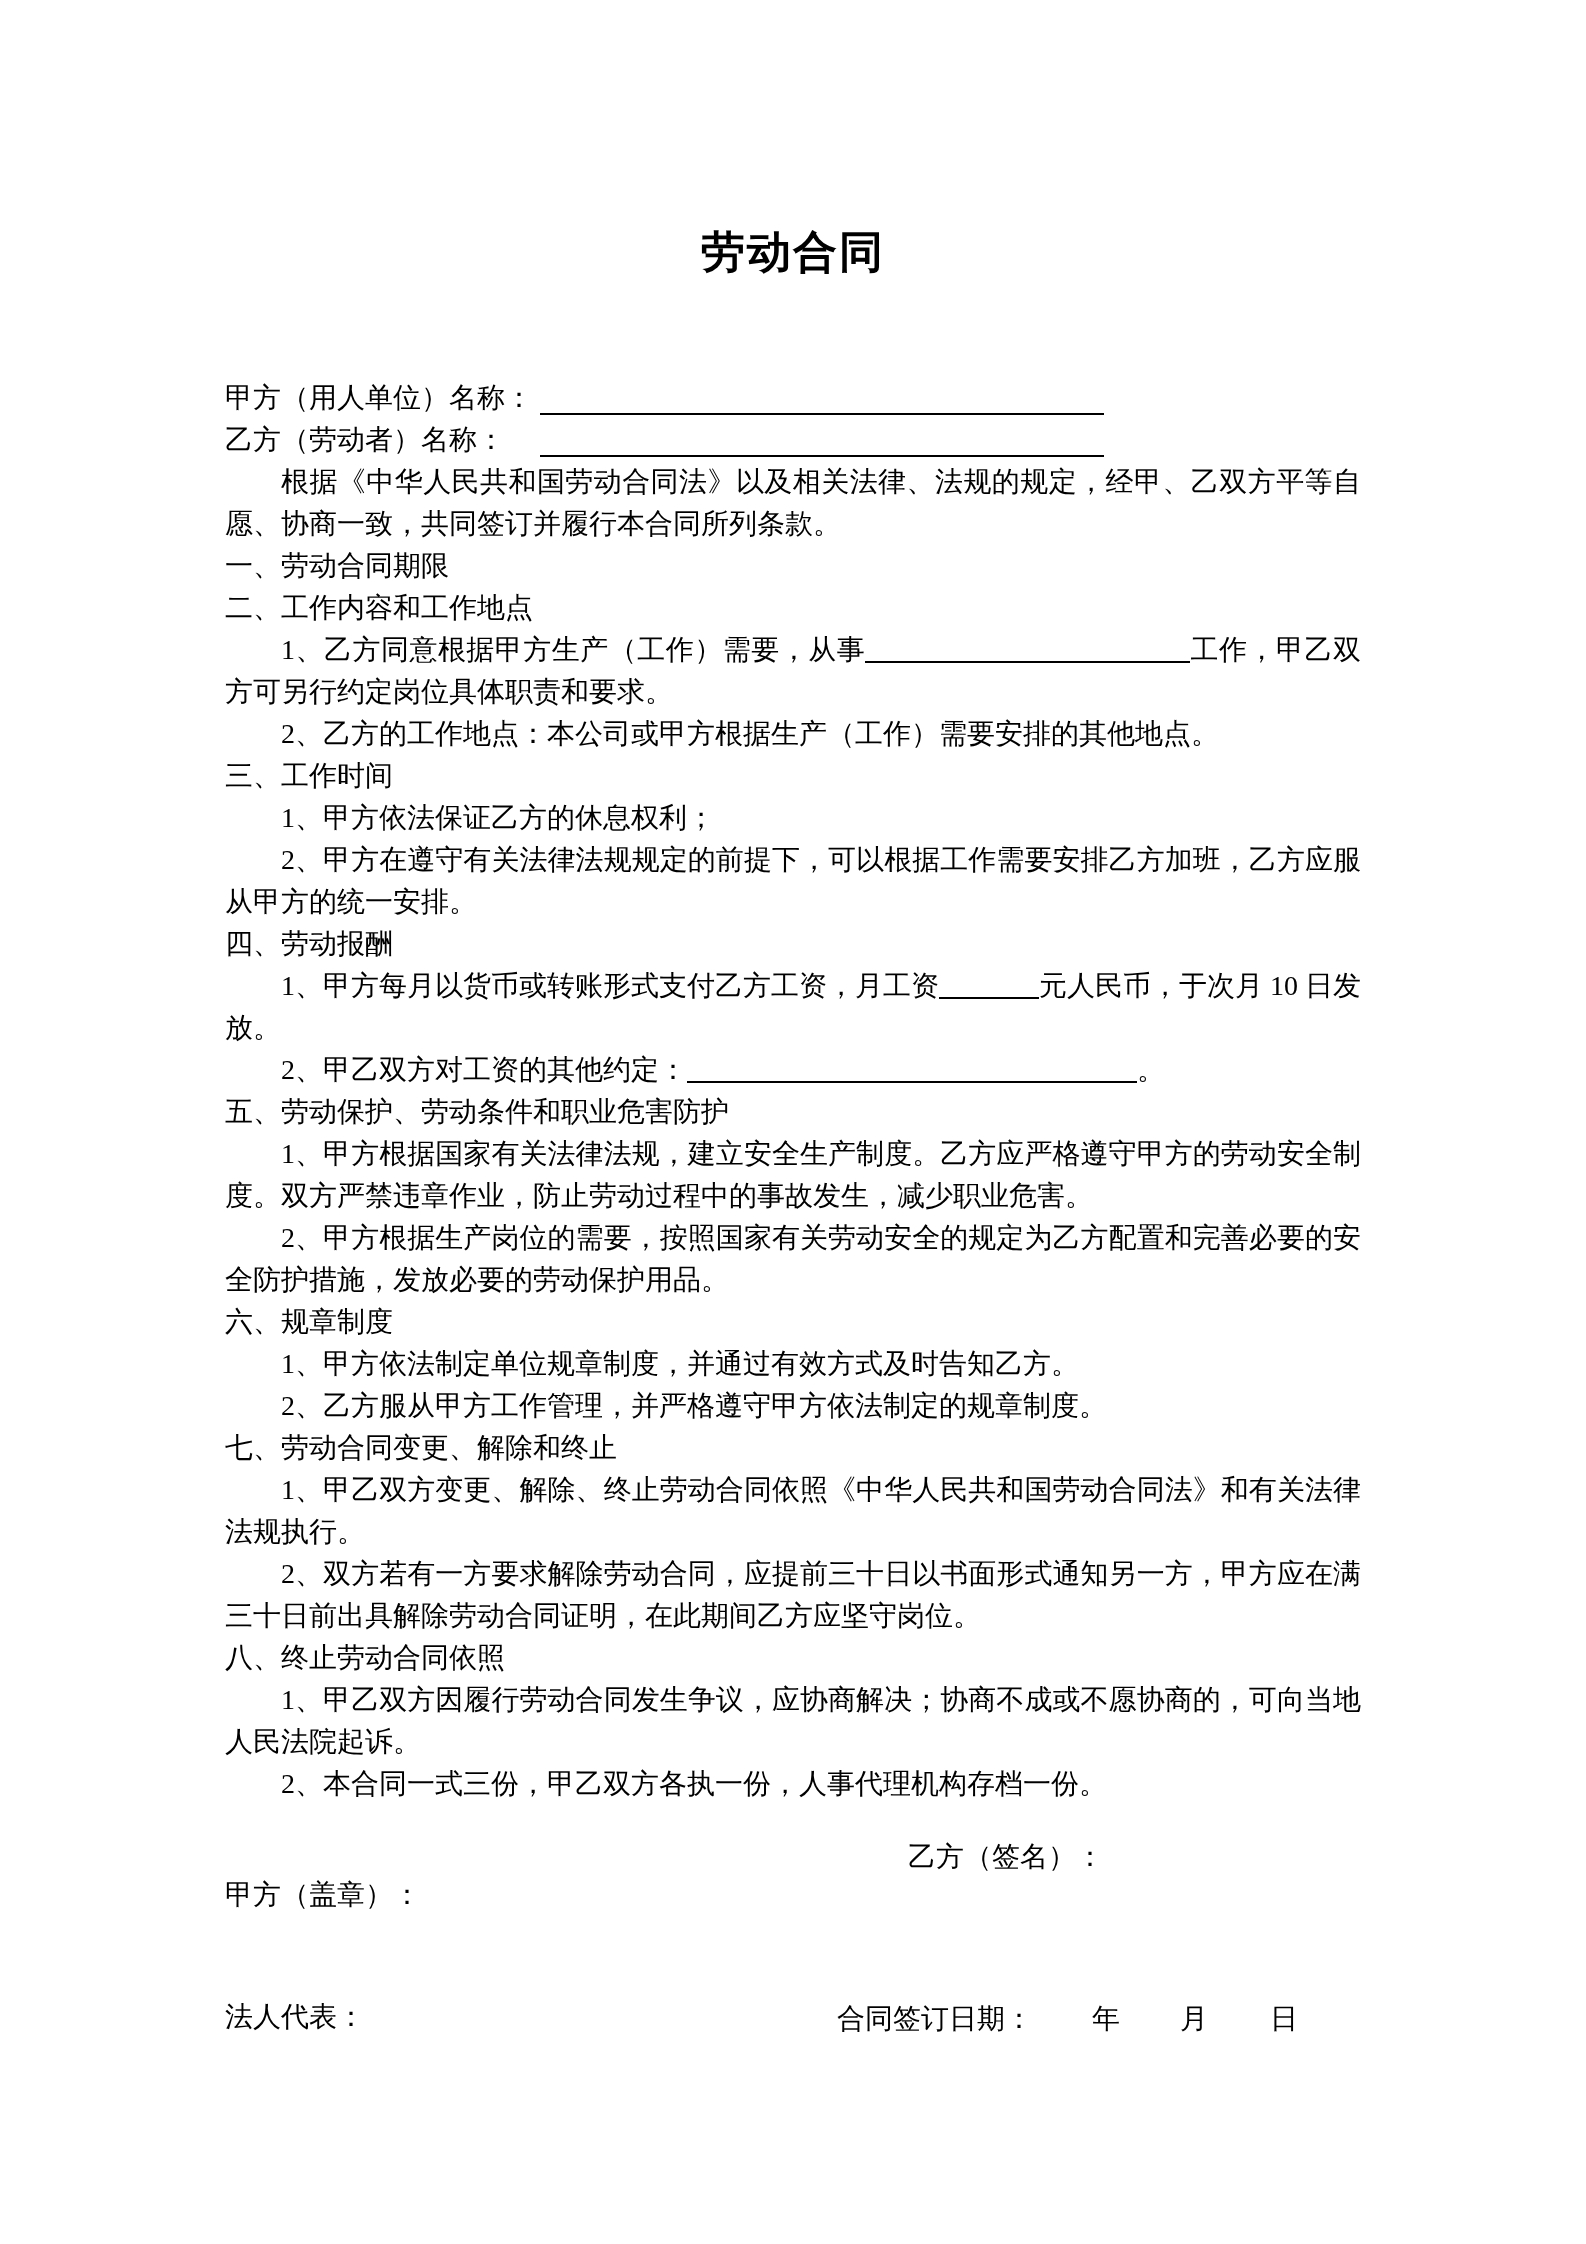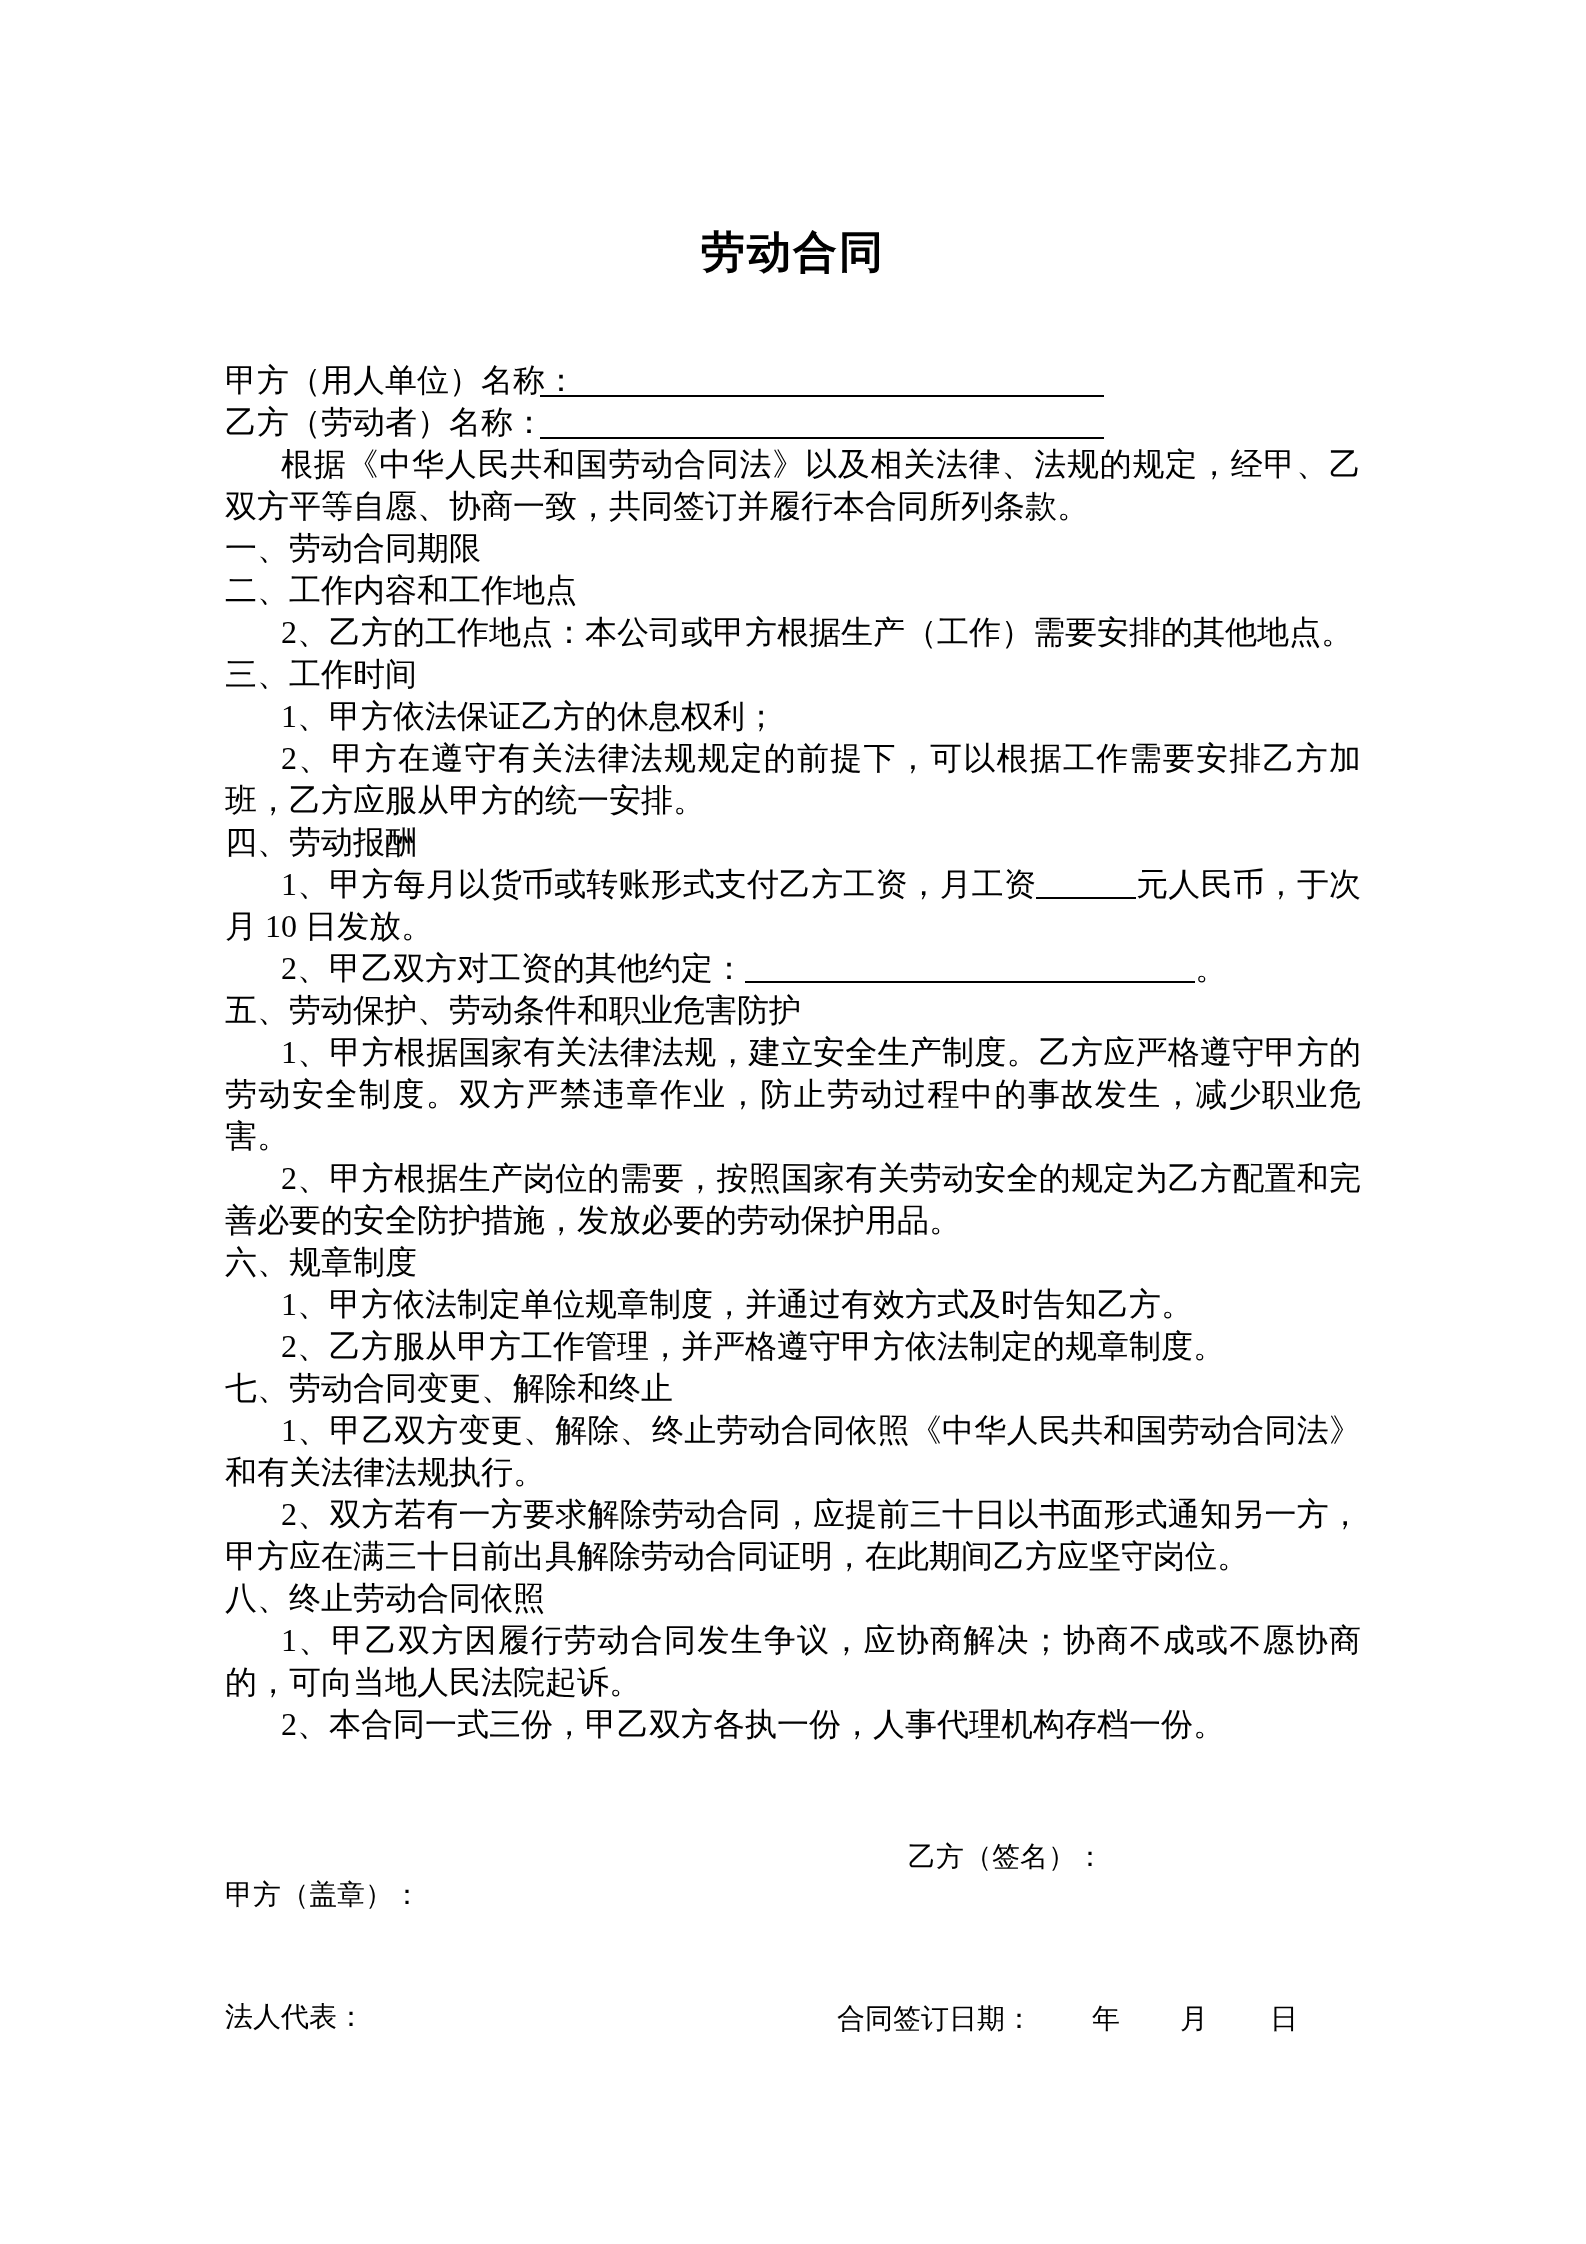--- a/index.html
+++ b/index.html
@@ -6,22 +6,22 @@
   body{
     width:1586px;height:2244px;background:#ffffff;position:relative;
     font-family:"Liberation Serif","DejaVu Serif",serif;color:#000000;
   }
   .page{position:absolute;inset:0;background:#ffffff;margin-top:16px;}
   .title{
     position:absolute;top:213px;left:0;width:100%;text-align:center;
     font-size:44px;font-weight:bold;line-height:1.1;margin:0;letter-spacing:2px;
   }
   .body-flow{
-    position:absolute;left:225px;top:343px;width:1136px;
-    font-size:32px;line-height:42px;text-align:justify;
+    position:absolute;left:225px;top:361px;width:1136px;
+    font-size:28px;line-height:42px;text-align:justify;
   }
   .body-flow p{margin:0;padding:0;}
   p.indent{text-indent:56px;}
   p.heading{text-indent:0;}
   .field-row{position:relative;height:42px;white-space:nowrap;}
   .blank{
     display:inline-block;border-bottom:2px solid #000;
   }
   .blank-name{
     position:absolute;left:315px;top:2px;height:34px;width:564px;
@@ -59,20 +59,21 @@
     <div class="field-row">
       <span>乙方（劳动者）名称：</span>
       <span class="blank blank-name"></span>
     </div>
 
     <p class="indent">根据《中华人民共和国劳动合同法》以及相关法律、法规的规定，经甲、乙双方平等自愿、协商一致，共同签订并履行本合同所列条款。</p>
 
     <p class="heading">一、劳动合同期限</p>
 
     <p class="heading">二、工作内容和工作地点</p>
+    <p class="indent"><span>1、乙方同意根据甲方生产（工作）需要，从事</span><span class="blank blank-inline w325"></span><span>工作，甲乙双方可另行约定岗位具体职责和要求。</span></p>
     <p class="indent">2、乙方的工作地点：本公司或甲方根据生产（工作）需要安排的其他地点。</p>
 
     <p class="heading">三、工作时间</p>
     <p class="indent">1、甲方依法保证乙方的休息权利；</p>
     <p class="indent">2、甲方在遵守有关法律法规规定的前提下，可以根据工作需要安排乙方加班，乙方应服从甲方的统一安排。</p>
 
     <p class="heading">四、劳动报酬</p>
     <p class="indent"><span>1、甲方每月以货币或转账形式支付乙方工资，月工资</span><span class="blank blank-inline w100"></span><span>元人民币，于次月 10 日发放。</span></p>
     <p class="indent"><span>2、甲乙双方对工资的其他约定：</span><span class="blank blank-inline w450"></span><span>。</span></p>
 

